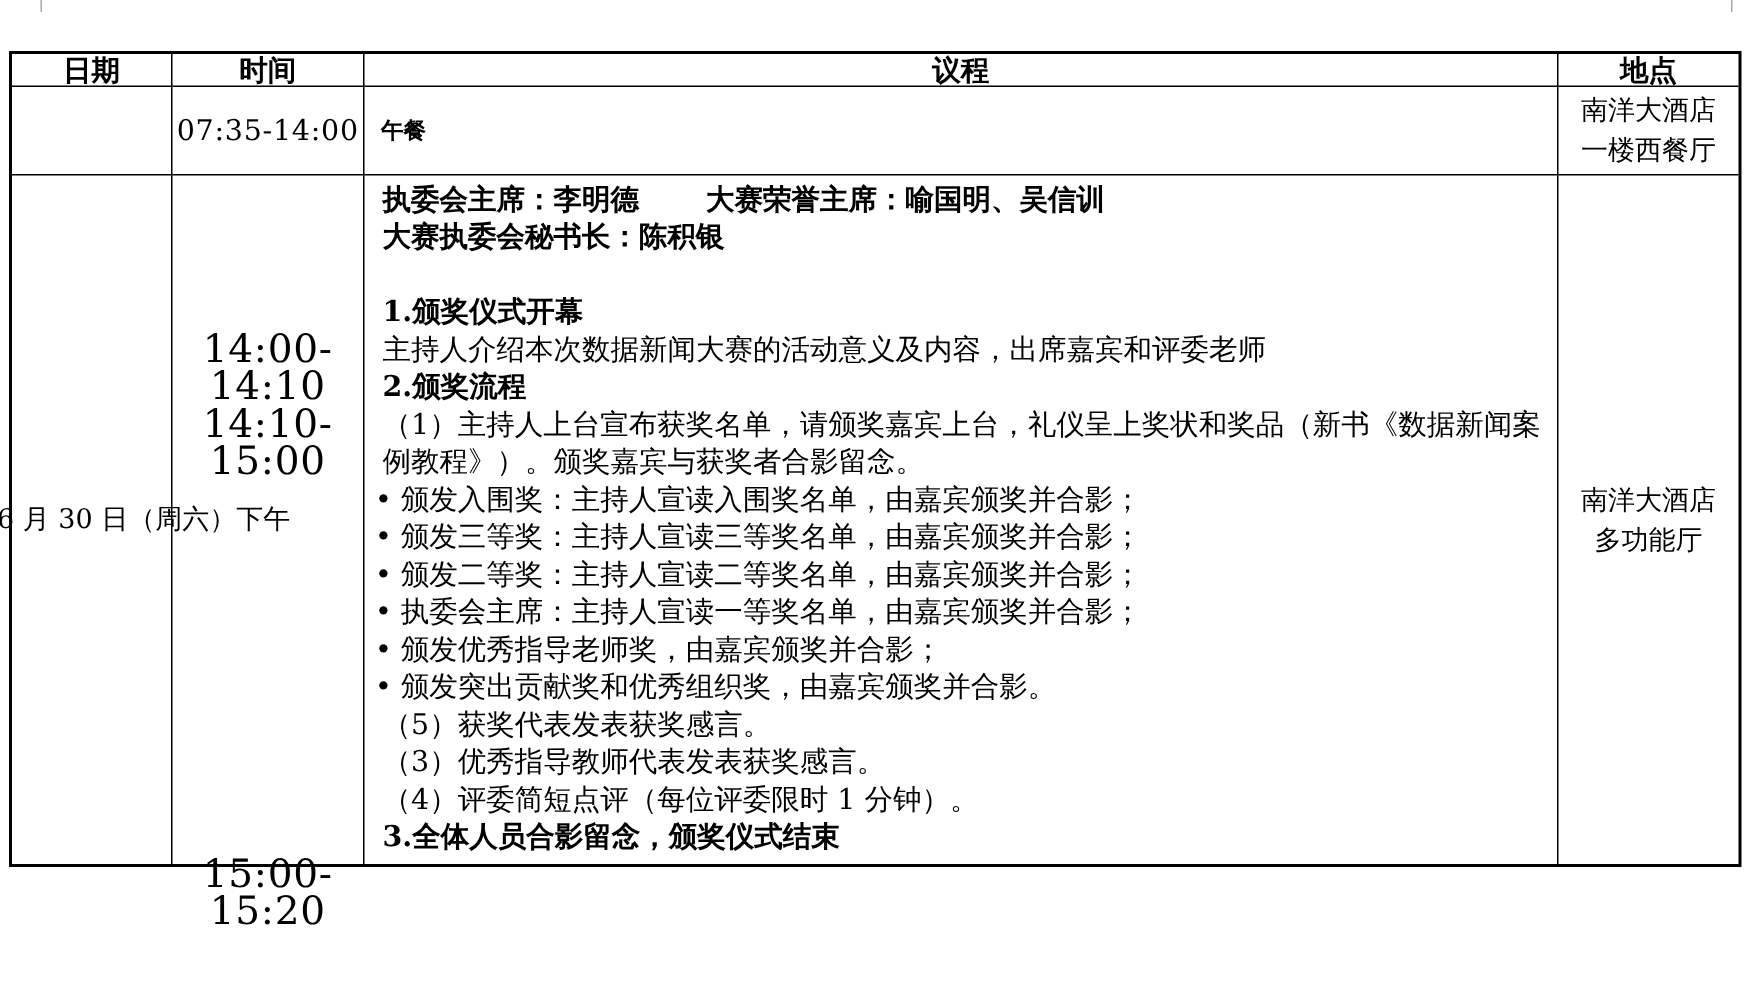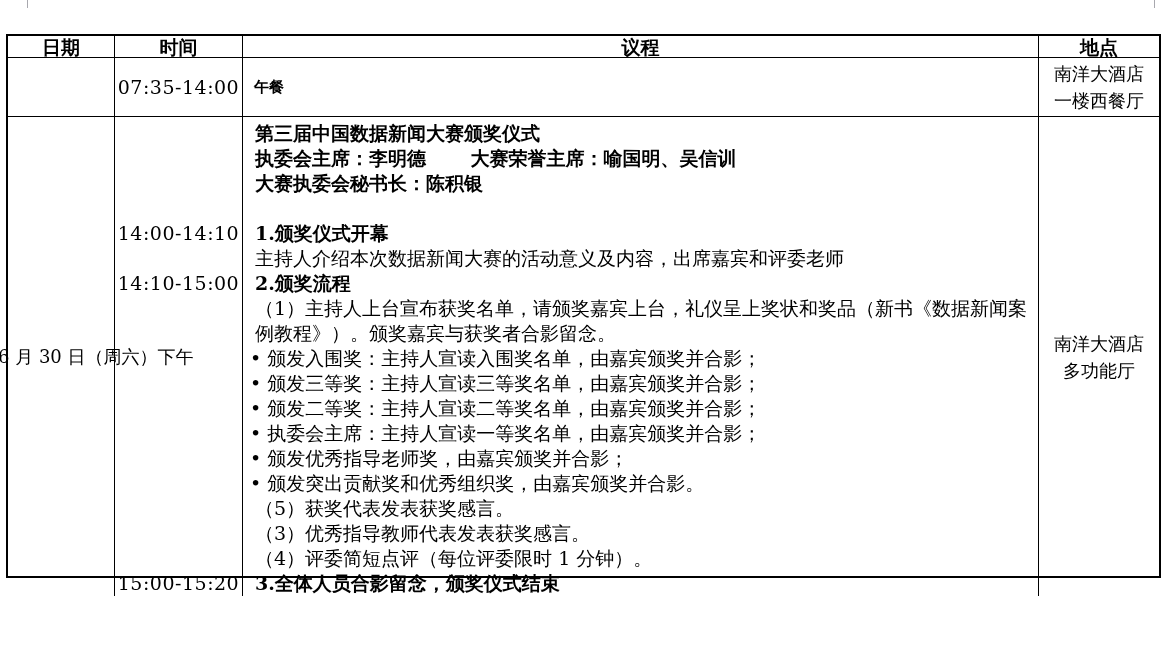--- a/index.html
+++ b/index.html
@@ -25,21 +25,21 @@
   .lunch-agenda { display:flex; align-items:center; padding-left:11px;
                   font-size:15px; font-weight:bold; }
   .loc { display:flex; flex-direction:column; align-items:center; justify-content:center;
          font-size:18px; line-height:27px; text-align:center; }
 
   .date-cell { display:flex; flex-direction:row; align-items:center; justify-content:center;
                font-size:18px; }
   .date-line { height:26px; line-height:26px; white-space:pre; text-align:center; }
 
   .time-entry { position:absolute; left:0; width:100%; height:25px; line-height:25px;
-                text-align:center; font-size:19px; letter-spacing:0.5px; }
+                text-align:center; font-size:26px; letter-spacing:0.5px; }
   #time-entry-1 { top:104px; }
   #time-entry-2 { top:154px; }
   #time-entry-3 { top:454px; }
 
   .agenda-cell { padding:4px 6px 0 12px; font-size:19px; }
   .ag { height:25px; line-height:25px; white-space:pre; }
   .ag.b { font-weight:bold; }
   .ag.bl { margin-left:-5px; }
 </style>
 </head>
@@ -75,21 +75,20 @@
     <div class="date-line">下午</div>
   </div>
 
   <div class="cell lastrow">
     <div class="time-entry" id="time-entry-1">14:00-14:10</div>
     <div class="time-entry" id="time-entry-2">14:10-15:00</div>
     <div class="time-entry" id="time-entry-3">15:00-15:20</div>
   </div>
 
   <div class="cell lastrow agenda-cell">
-    <div class="ag b">第三届中国数据新闻大赛颁奖仪式</div>
     <div class="ag b">执委会主席：李明德　　 大赛荣誉主席：喻国明、吴信训</div>
     <div class="ag b">大赛执委会秘书长：陈积银</div>
     <div class="ag"></div>
     <div class="ag b">1.颁奖仪式开幕</div>
     <div class="ag">主持人介绍本次数据新闻大赛的活动意义及内容，出席嘉宾和评委老师</div>
     <div class="ag b">2.颁奖流程</div>
     <div class="ag">（1）主持人上台宣布获奖名单，请颁奖嘉宾上台，礼仪呈上奖状和奖品（新书《数据新闻案</div>
     <div class="ag">例教程》）。颁奖嘉宾与获奖者合影留念。</div>
     <div class="ag bl">• 颁发入围奖：主持人宣读入围奖名单，由嘉宾颁奖并合影；</div>
     <div class="ag bl">• 颁发三等奖：主持人宣读三等奖名单，由嘉宾颁奖并合影；</div>

